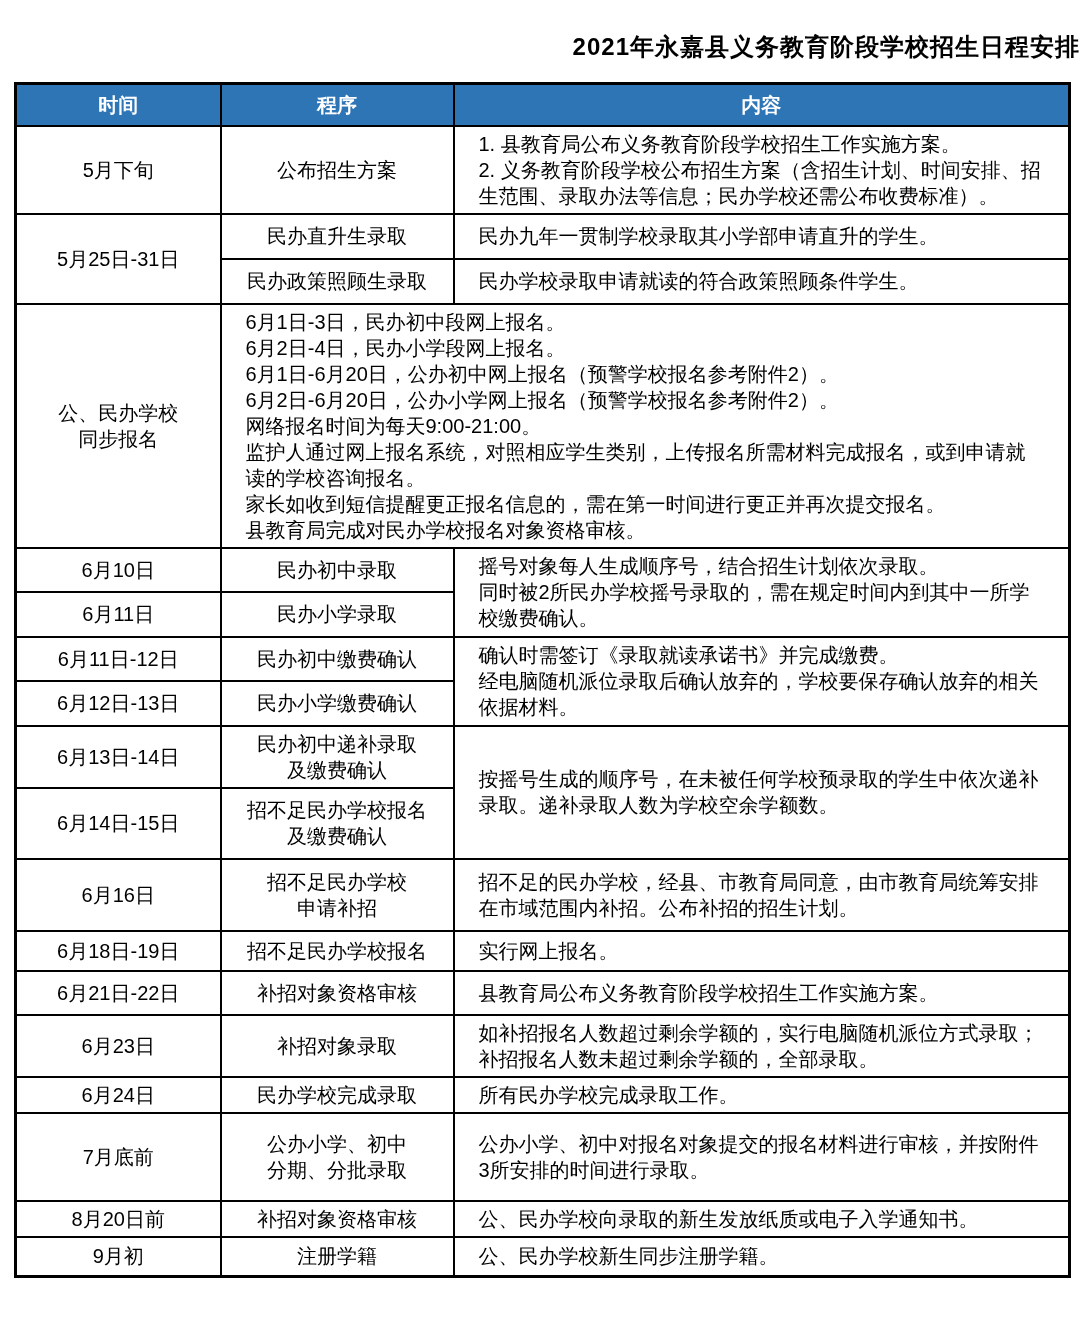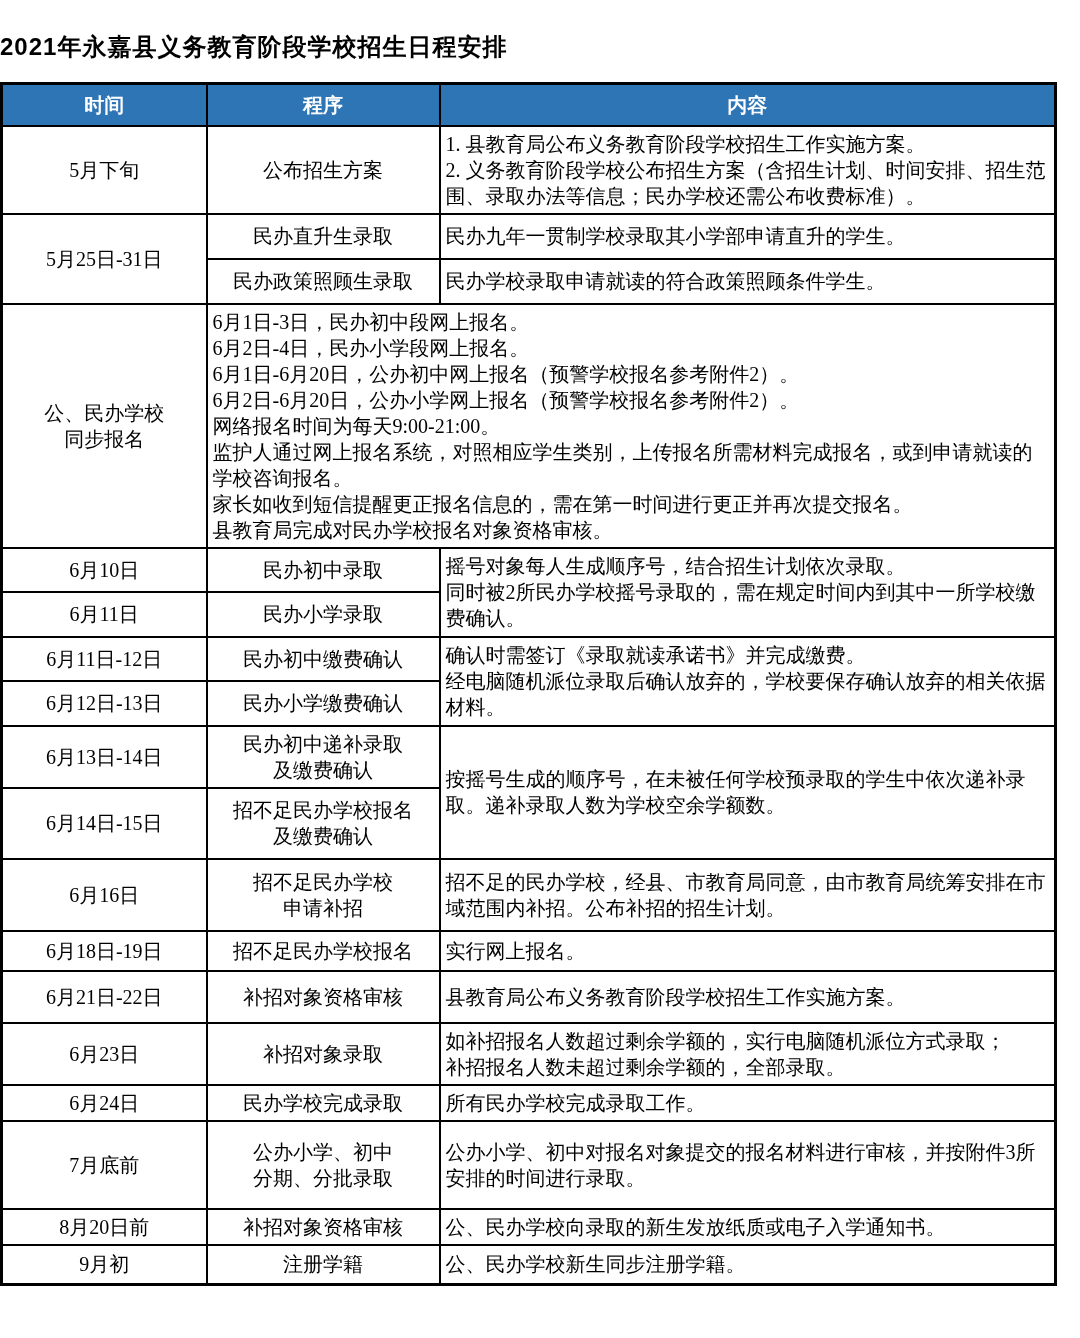--- a/index.html
+++ b/index.html
@@ -15,33 +15,33 @@
     background:#ffffff;
     font-family:"Liberation Sans", sans-serif;
     color:var(--text);
   }
   .page{
     width:1080px;
     box-sizing:border-box;
     padding-top:32px;
   }
   .title{
-    text-align:left;
+    text-align:right;
     font-size:24px;
     font-weight:bold;
     letter-spacing:1px;
     margin:0 0 20px 0;
     line-height:30px;
   }
   table.schedule{
     border-collapse:collapse;
     table-layout:fixed;
+    margin-left:14px;
     width:1054px;
     border:3px solid var(--border);
-    font-family:Liberation Serif, serif;
   }
   col.c1{width:205px;}
   col.c2{width:233px;}
   col.c3{width:616px;}
   th,td{
     border:2px solid var(--border);
     font-size:20px;
     line-height:26px;
     vertical-align:middle;
     box-sizing:border-box;
@@ -56,21 +56,21 @@
     padding:2px 4px;
   }
   td.c-time, td.c-proc{
     text-align:center;
     white-space:pre-line;
     padding:2px 6px;
   }
   td.c-content{
     text-align:left;
     white-space:pre-line;
-    padding:4px 5px;
+    padding:4px 24px;
   }
 </style>
 </head>
 <body>
 
 <div class="page">
 
   <h1 class="title">2021年永嘉县义务教育阶段学校招生日程安排</h1>
 
   <table class="schedule">
@@ -157,21 +157,21 @@
 申请补招</td>
         <td class="c-content">招不足的民办学校，经县、市教育局同意，由市教育局统筹安排在市域范围内补招。公布补招的招生计划。</td>
       </tr>
 
       <tr style="height:40px;">
         <td class="c-time">6月18日-19日</td>
         <td class="c-proc">招不足民办学校报名</td>
         <td class="c-content">实行网上报名。</td>
       </tr>
 
-      <tr style="height:52px;">
+      <tr style="height:44px;">
         <td class="c-time">6月21日-22日</td>
         <td class="c-proc">补招对象资格审核</td>
         <td class="c-content">县教育局公布义务教育阶段学校招生工作实施方案。</td>
       </tr>
 
       <tr style="height:54px;">
         <td class="c-time">6月23日</td>
         <td class="c-proc">补招对象录取</td>
         <td class="c-content">如补招报名人数超过剩余学额的，实行电脑随机派位方式录取；
 补招报名人数未超过剩余学额的，全部录取。</td>

